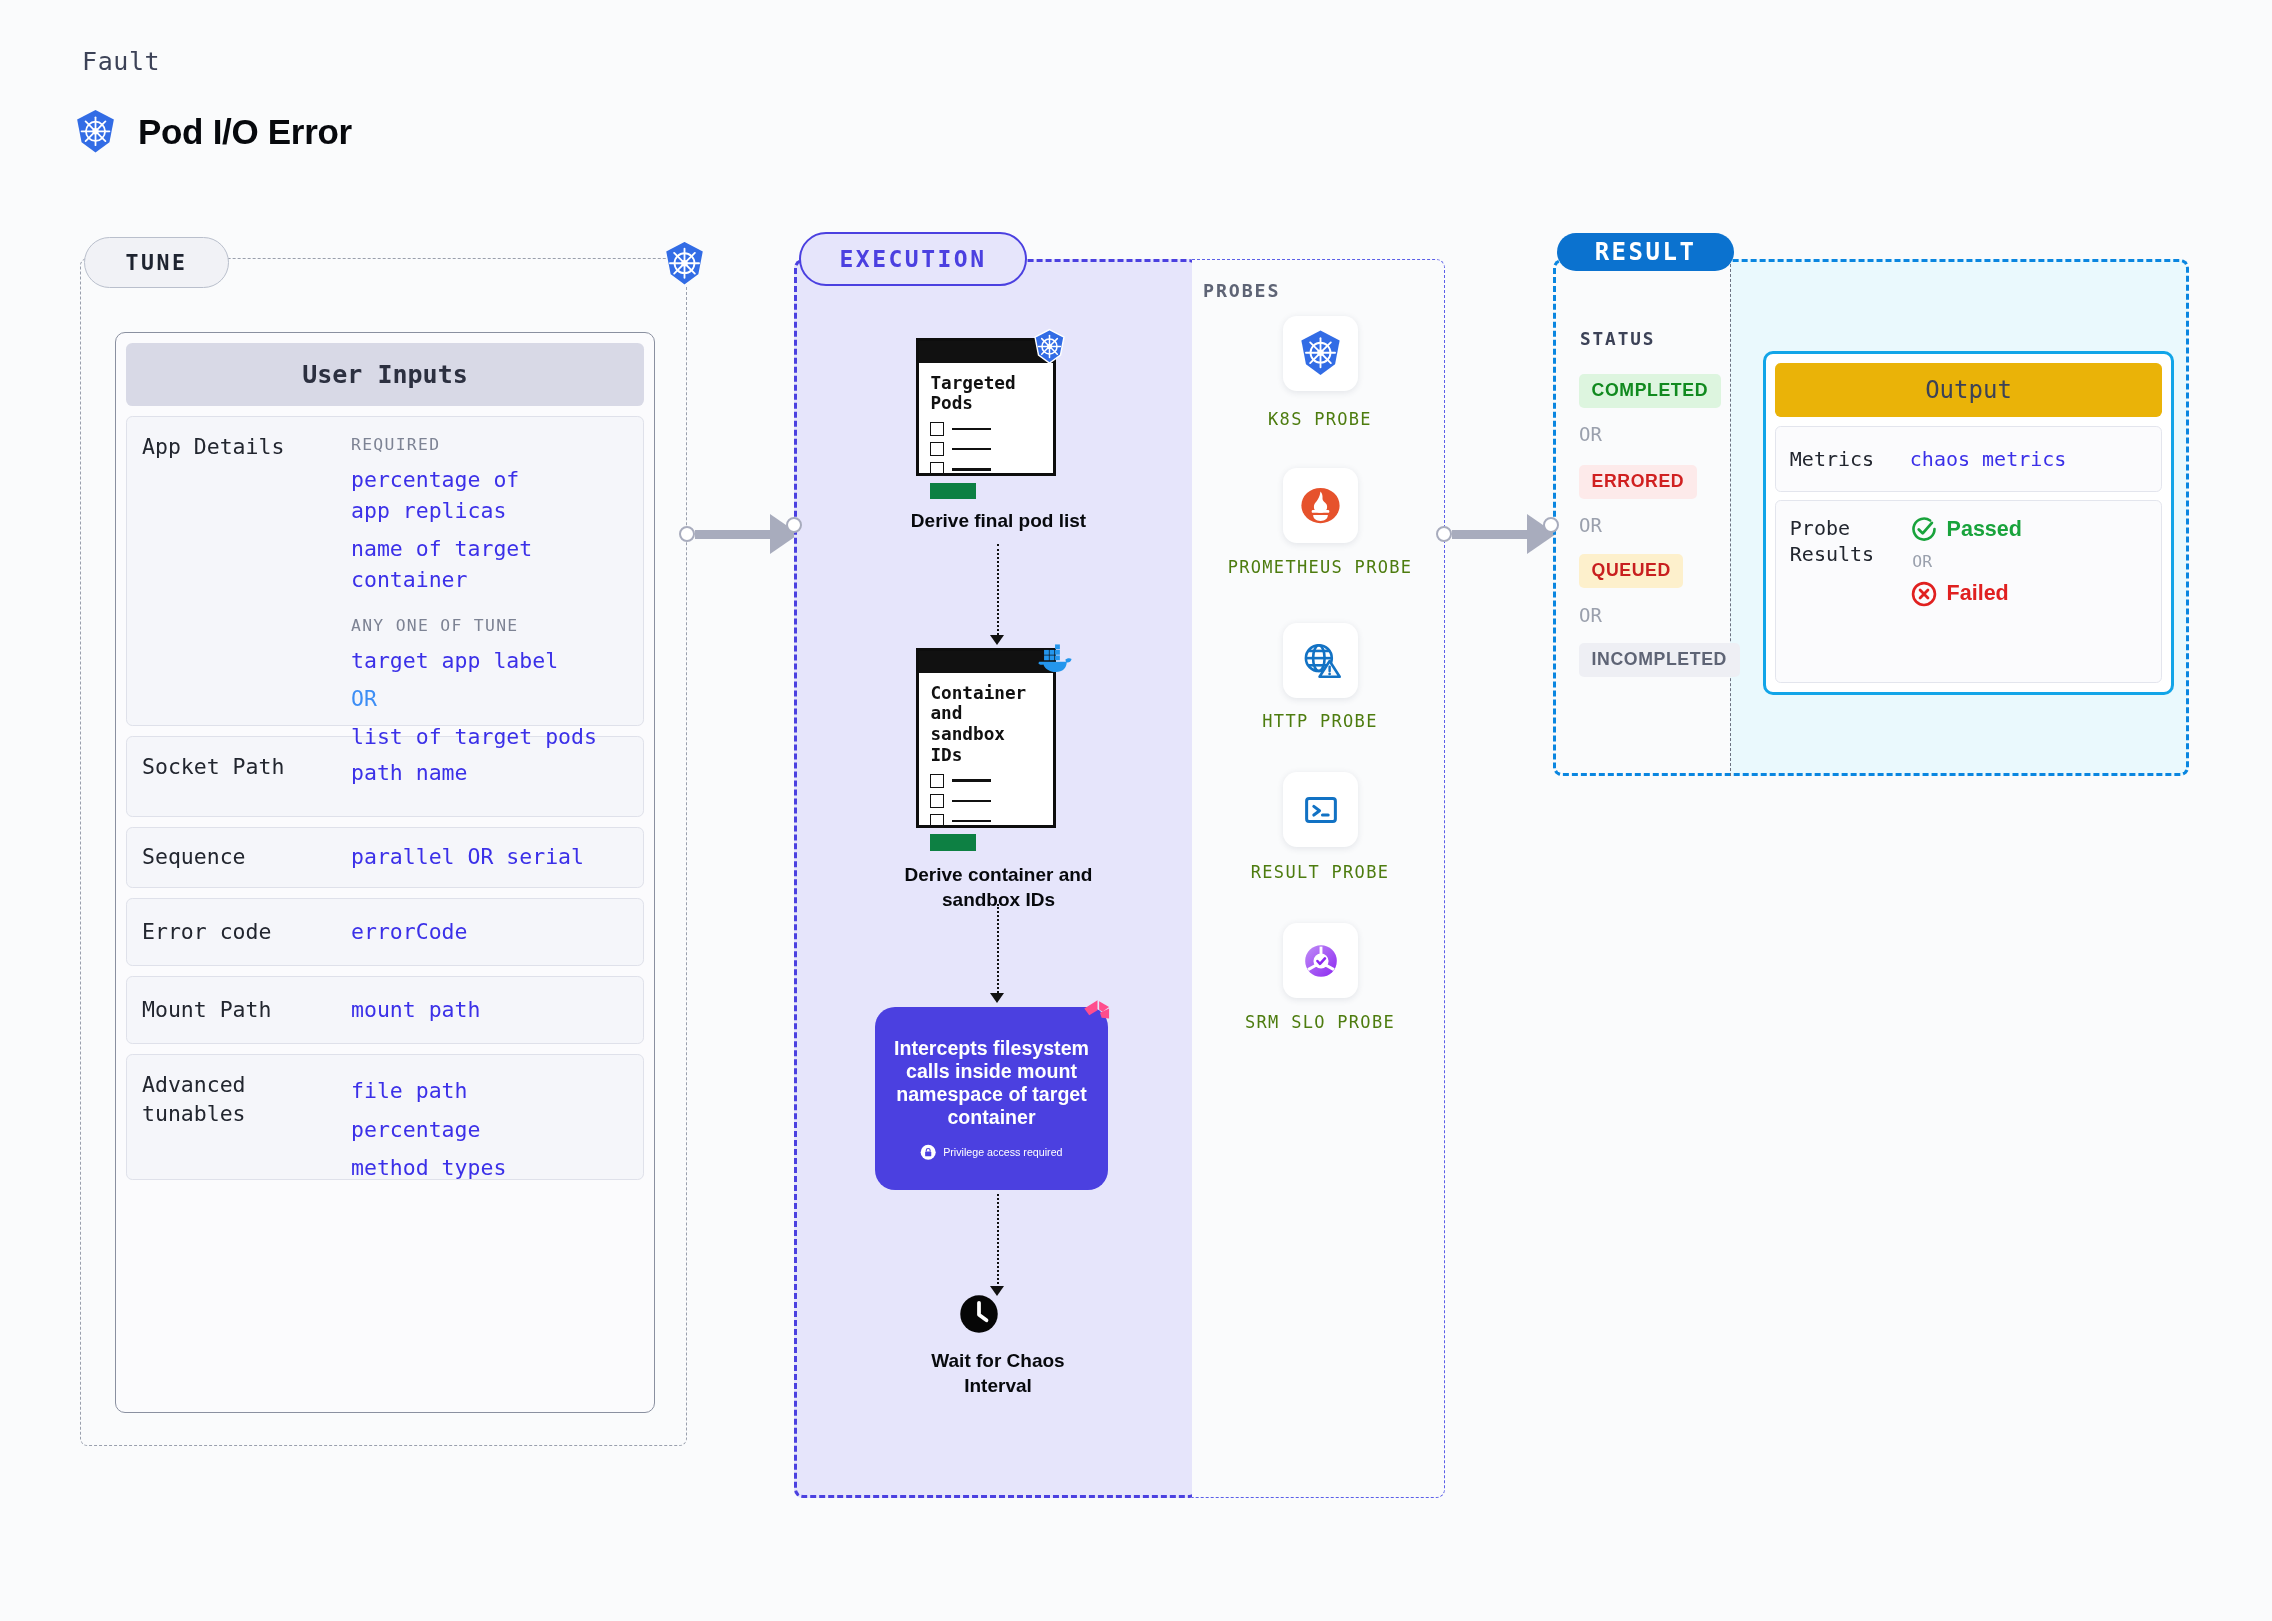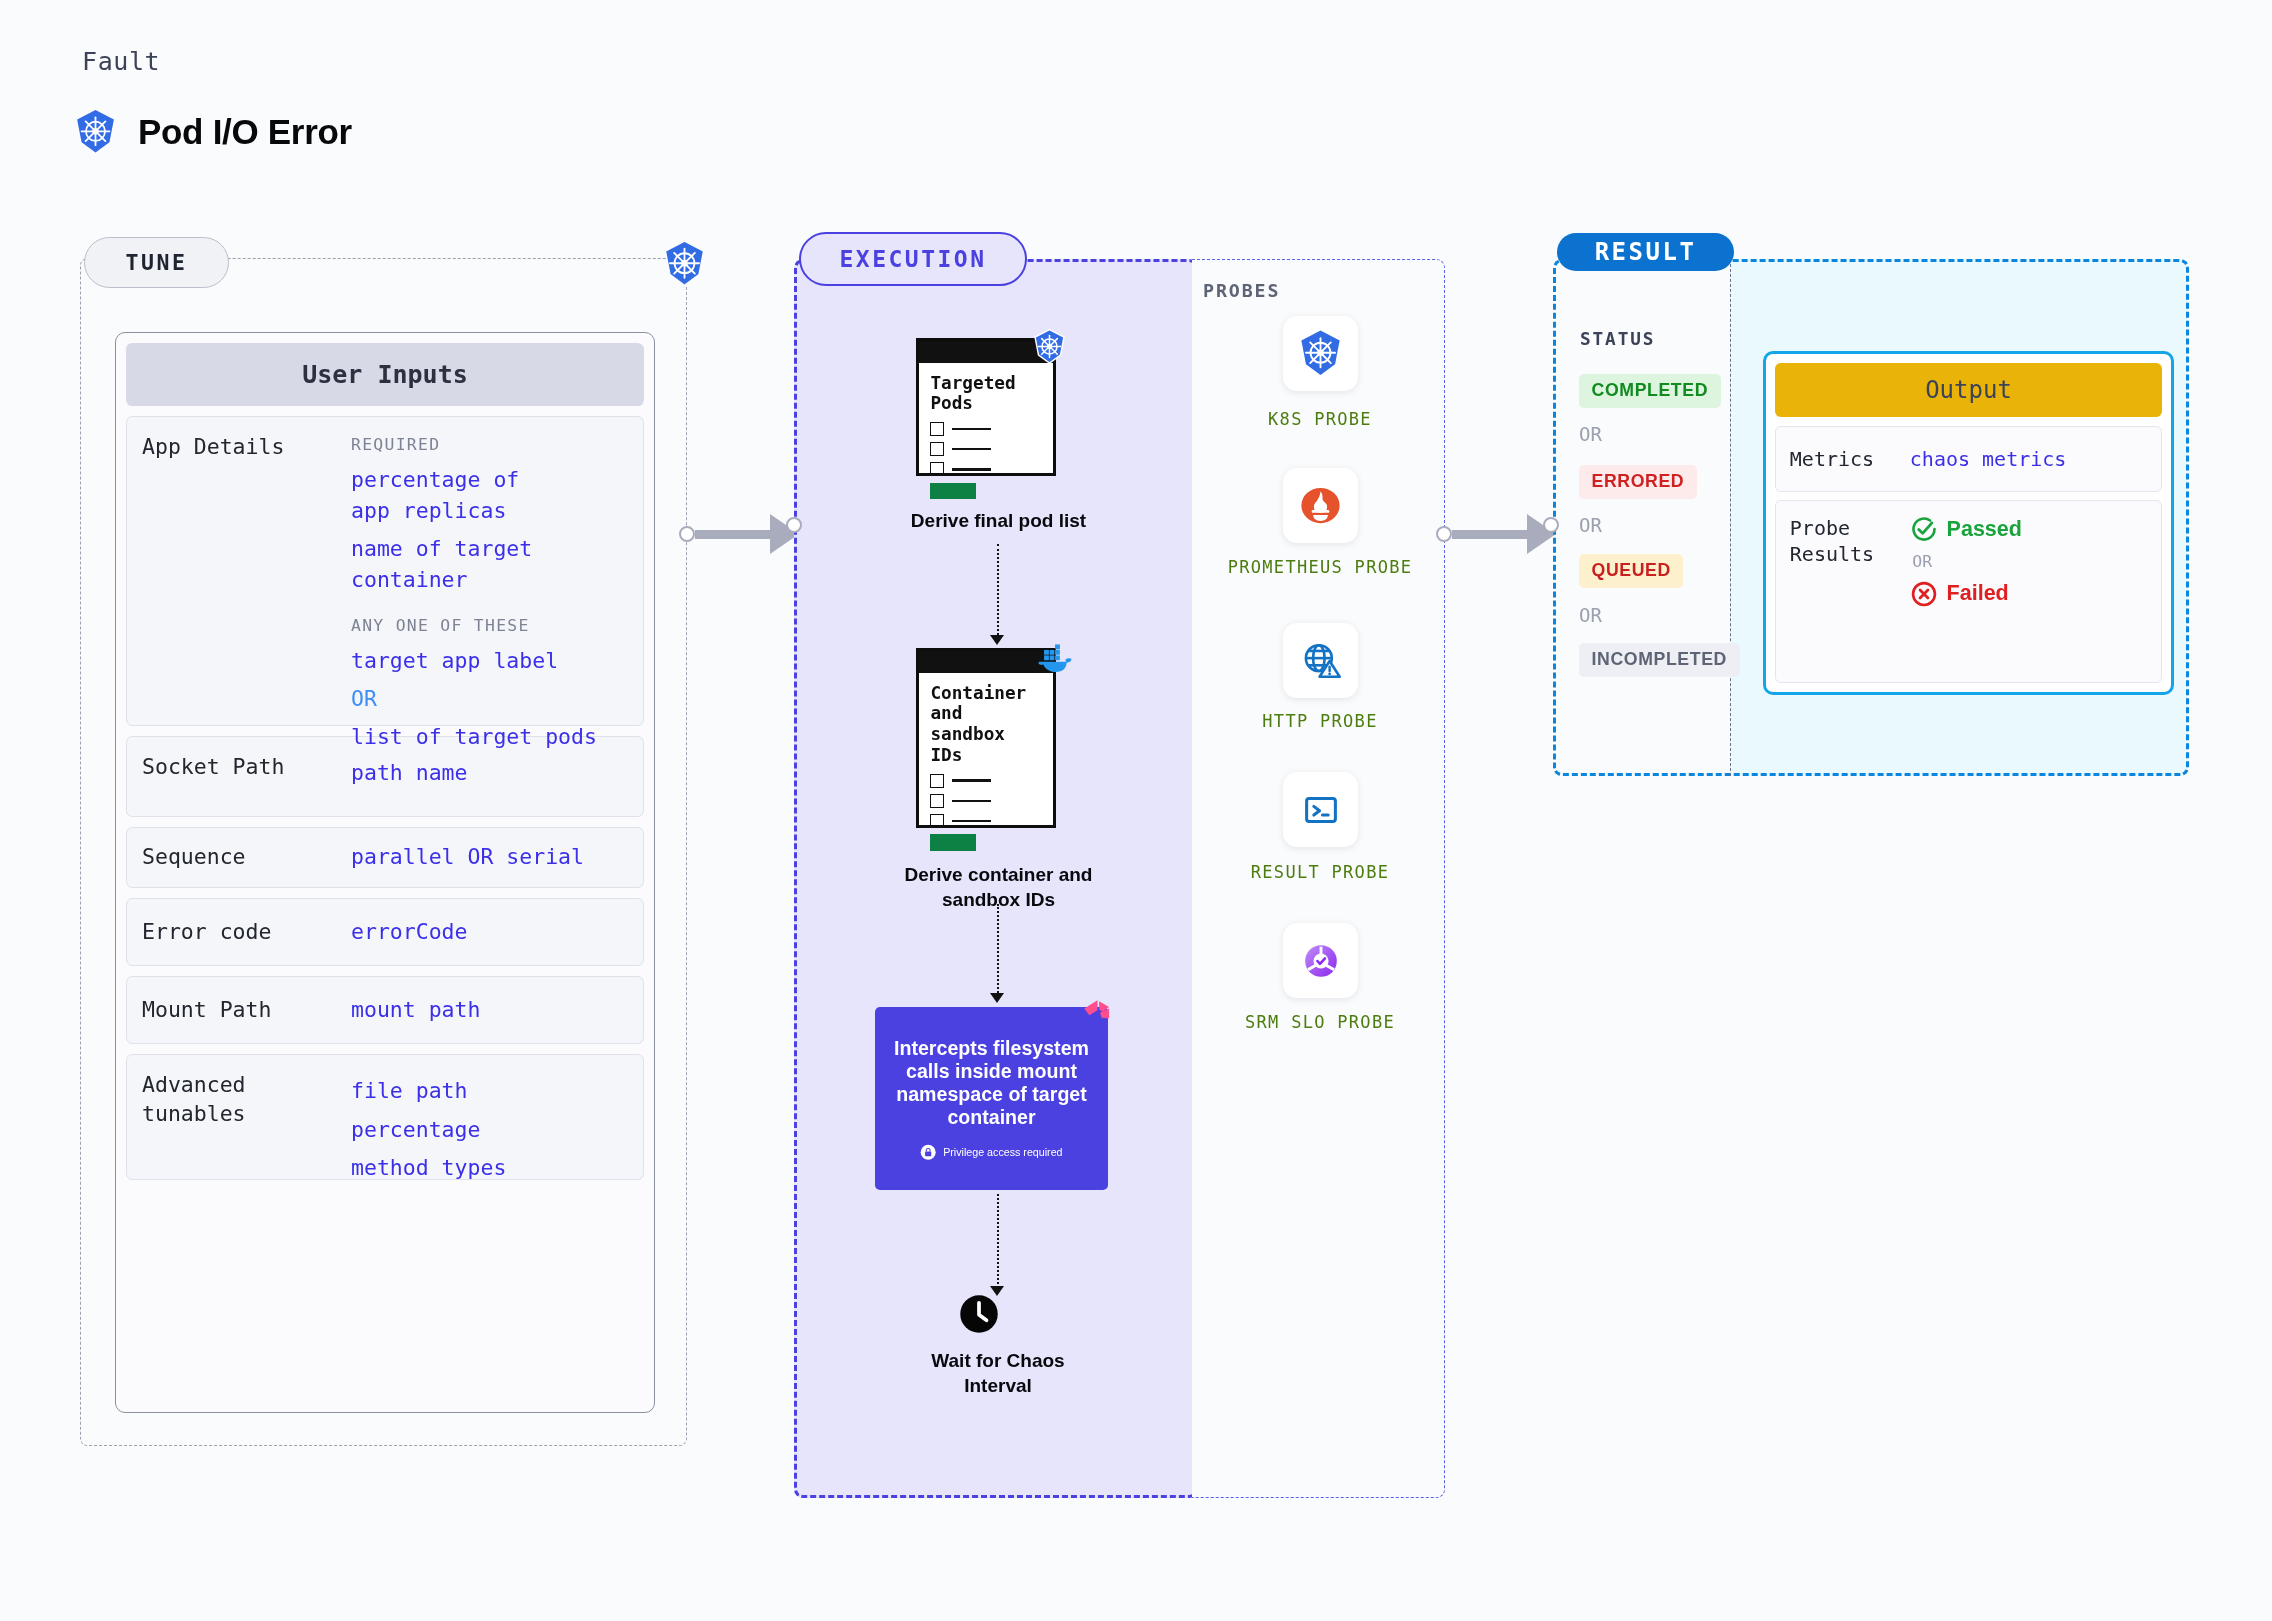--- a/index.html
+++ b/index.html
@@ -162,21 +162,21 @@
   }
   .arrow-head {
     position: absolute; width: 0; height: 0;
     border-left: 7px solid transparent; border-right: 7px solid transparent;
     border-top: 10px solid #111;
   }
 
   .purple-box {
     position: absolute; left: 875px; top: 1007px;
     width: 233px; height: 183px;
-    background: #4b40e0; border-radius: 5px;
+    background: #4b40e0; border-radius: 20px;
     display: flex; flex-direction: column; align-items: center;
     justify-content: center; padding: 10px 12.6px;
   }
   .purple-text {
     color: #fff; font-size: 19.6px; font-weight: bold; text-align: center;
     line-height: 1.18;
   }
   .priv-row {
     display: flex; align-items: center; gap: 6.3px; margin-top: 14px;
   }
@@ -309,21 +309,21 @@
 
   <div class="ui-card">
     <div class="ui-card-header">User Inputs</div>
 
     <div class="param-row" style="height:310px;">
       <div class="param-key">App Details</div>
       <div class="param-vals">
         <div class="sub-head">REQUIRED</div>
         <div class="val-line" style="max-width:209px;">percentage of app replicas</div>
         <div class="val-line" style="max-width:209px;">name of target container</div>
-        <div class="sub-head second">ANY ONE OF THESE</div>
+        <div class="sub-head second">ANY ONE OF TUNE</div>
         <div class="val-line">target app label</div>
         <div class="val-line or-word">OR</div>
         <div class="val-line">list of target pods</div>
       </div>
     </div>
 
 
     <div class="param-row" style="height:81px;">
       <div class="param-key">Socket Path</div>
       <div class="param-vals" style="padding-top:5px;">

